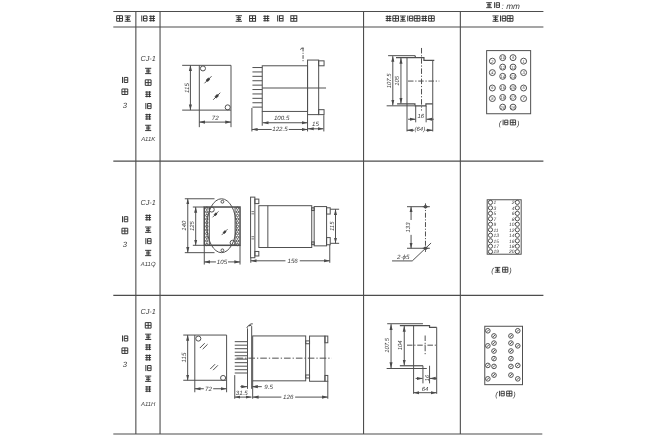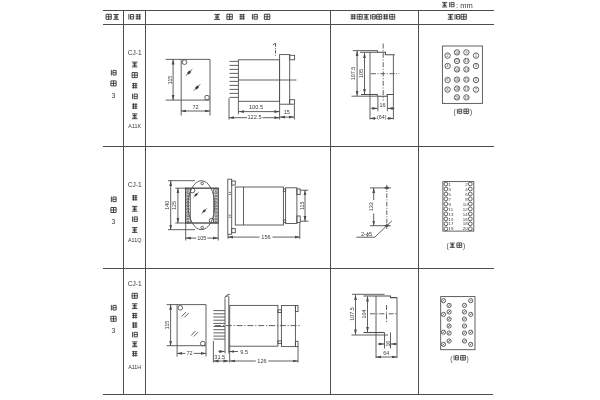--- a/index.html
+++ b/index.html
@@ -1,16 +1,16 @@
 <!DOCTYPE html>
 <html><head>
 <meta charset="utf-8">
 <style>
 html,body{margin:0;padding:0;background:#fff;}
-#page{width:600px;height:400px;position:relative;background:#fff;overflow:hidden;}
+#page{width:600px;height:400px;position:relative;background:#fff;overflow:hidden;font-style:italic;}
 svg{display:block;}
 text{font-family:"Liberation Sans",sans-serif;fill:#3a3a3a;}
 </style>
 </head>
 <body>
 <div id="page">
 <svg width="600" height="400" viewBox="0 0 600 400">
 <defs>
 <marker id="ar" markerUnits="userSpaceOnUse" markerWidth="7" markerHeight="5" refX="5.2" refY="2.5" orient="auto-start-reverse">
           <path d="M0,1.1 L5.4,2.5 L0,3.9 z" fill="#4a4a4a"></path>

